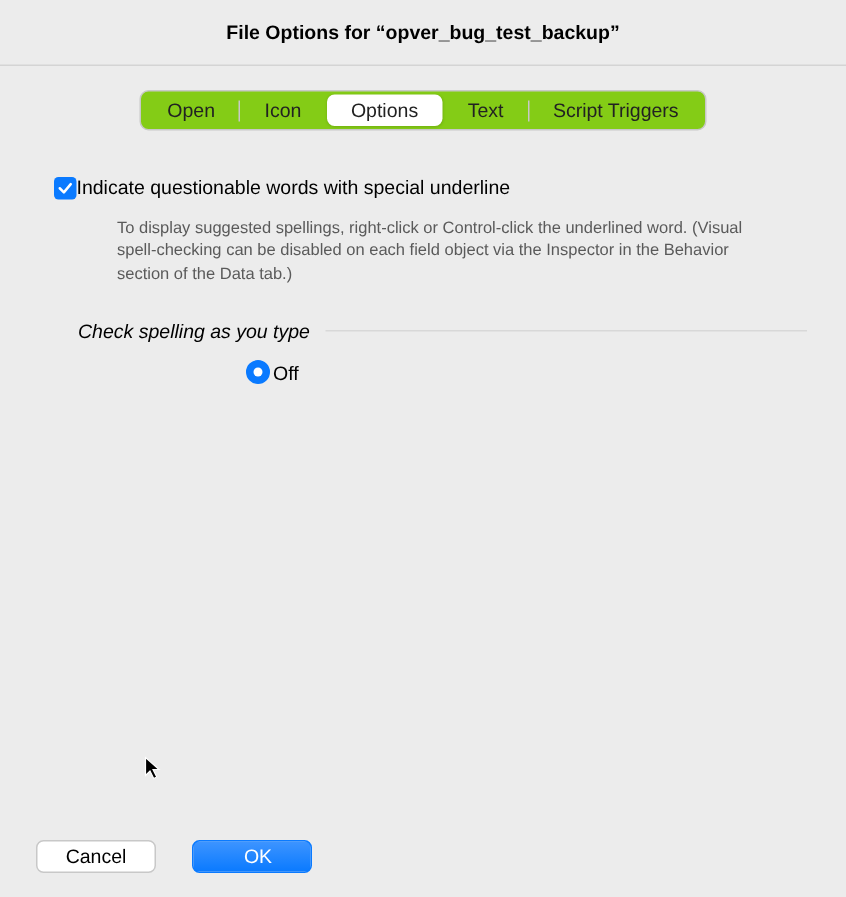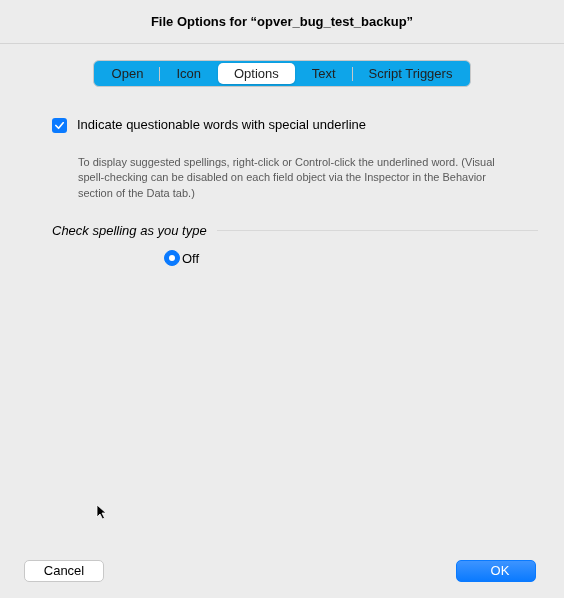--- a/index.html
+++ b/index.html
@@ -32,21 +32,21 @@
     .tabs {
       display: flex;
       justify-content: center;
       margin-bottom: 30px;
     }
     .tab-group {
       display: flex;
       align-items: center;
       border: 1px solid #c8c8c8;
       border-radius: 6px;
-      background: #0ea5e9;
+      background: #84cc16;
       padding: 2px;
     }
     .tab {
       padding: 3px 16px;
       font-size: 13px;
       cursor: pointer;
       color: #222;
       border-radius: 5px;
     }
     .tab.active {
@@ -55,22 +55,21 @@
     }
     .tab-sep {
       width: 1px;
       height: 14px;
       background: #c8c8c8;
     }
     .tab-sep.hidden { visibility: hidden; }
     .option-row {
       display: flex;
       align-items: flex-start;
-      gap: 10px;
-      margin-left: 28px;
+      margin-left: 12px;
     }
     .checkbox {
       width: 15px;
       height: 15px;
       border-radius: 3px;
       background: #0a7aff;
       display: flex;
       align-items: center;
       justify-content: center;
       flex-shrink: 0;
@@ -79,21 +78,21 @@
     }
     .checkbox svg { width: 11px; height: 11px; }
     .checkbox-label {
       font-size: 13px;
       color: #000;
       cursor: pointer;
     }
     .desc {
       margin-left: 54px;
       margin-right: 40px;
-      margin-top: 22px;
+      margin-top: 12px;
       font-size: 11px;
       line-height: 1.4;
       color: #5a5a5a;
     }
     .section-header {
       display: flex;
       align-items: center;
       margin: 22px 0 12px 28px;
       font-size: 13px;
       font-style: italic;
@@ -132,22 +131,22 @@
     }
     .radio.checked .dot {
       width: 6px;
       height: 6px;
       border-radius: 50%;
       background: #fff;
     }
     .spacer { flex: 1; }
     .footer {
       display: flex;
-      justify-content: space-between;
-      gap: 12px;
+      justify-content: flex-start;
+      gap: 24px;
       padding: 0 4px 4px 0;
     }
     .btn {
       min-width: 80px;
       height: 22px;
       border-radius: 5px;
       font-size: 13px;
       border: 1px solid #c8c8c8;
       background: #fff;
       cursor: pointer;

